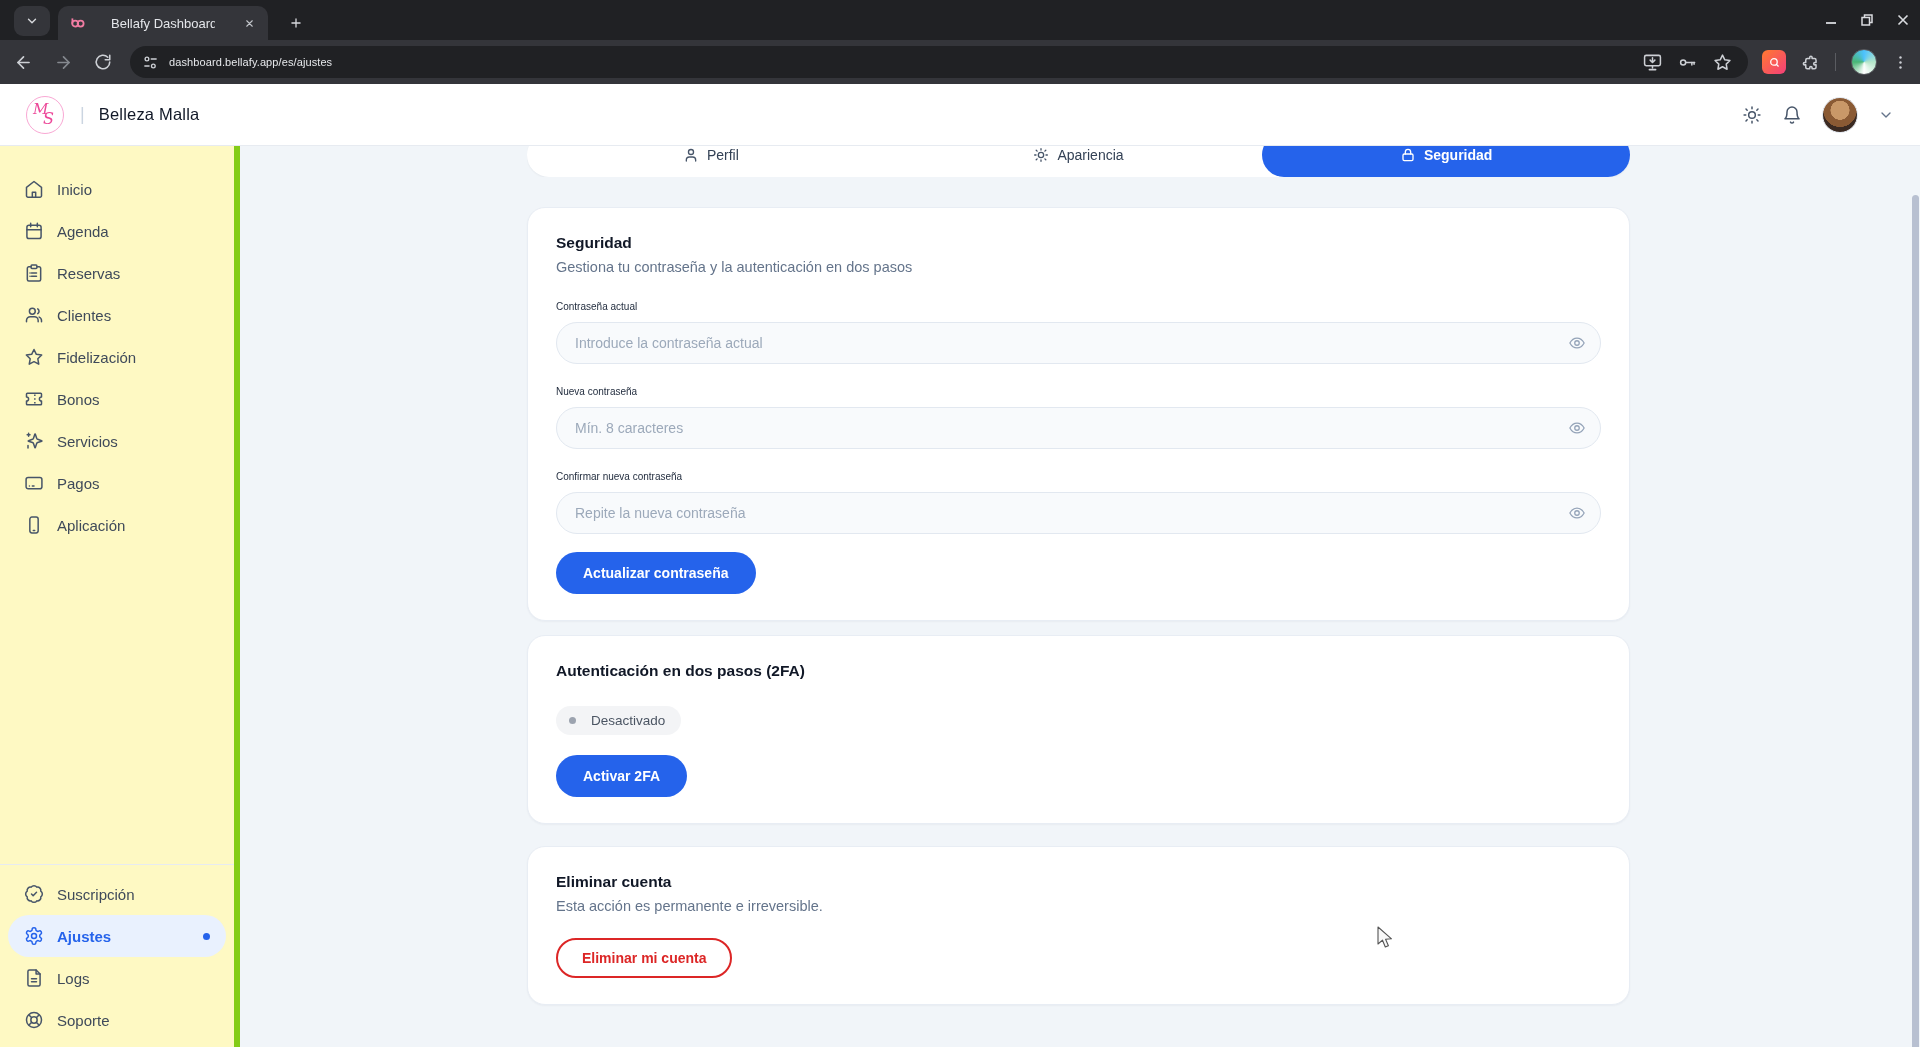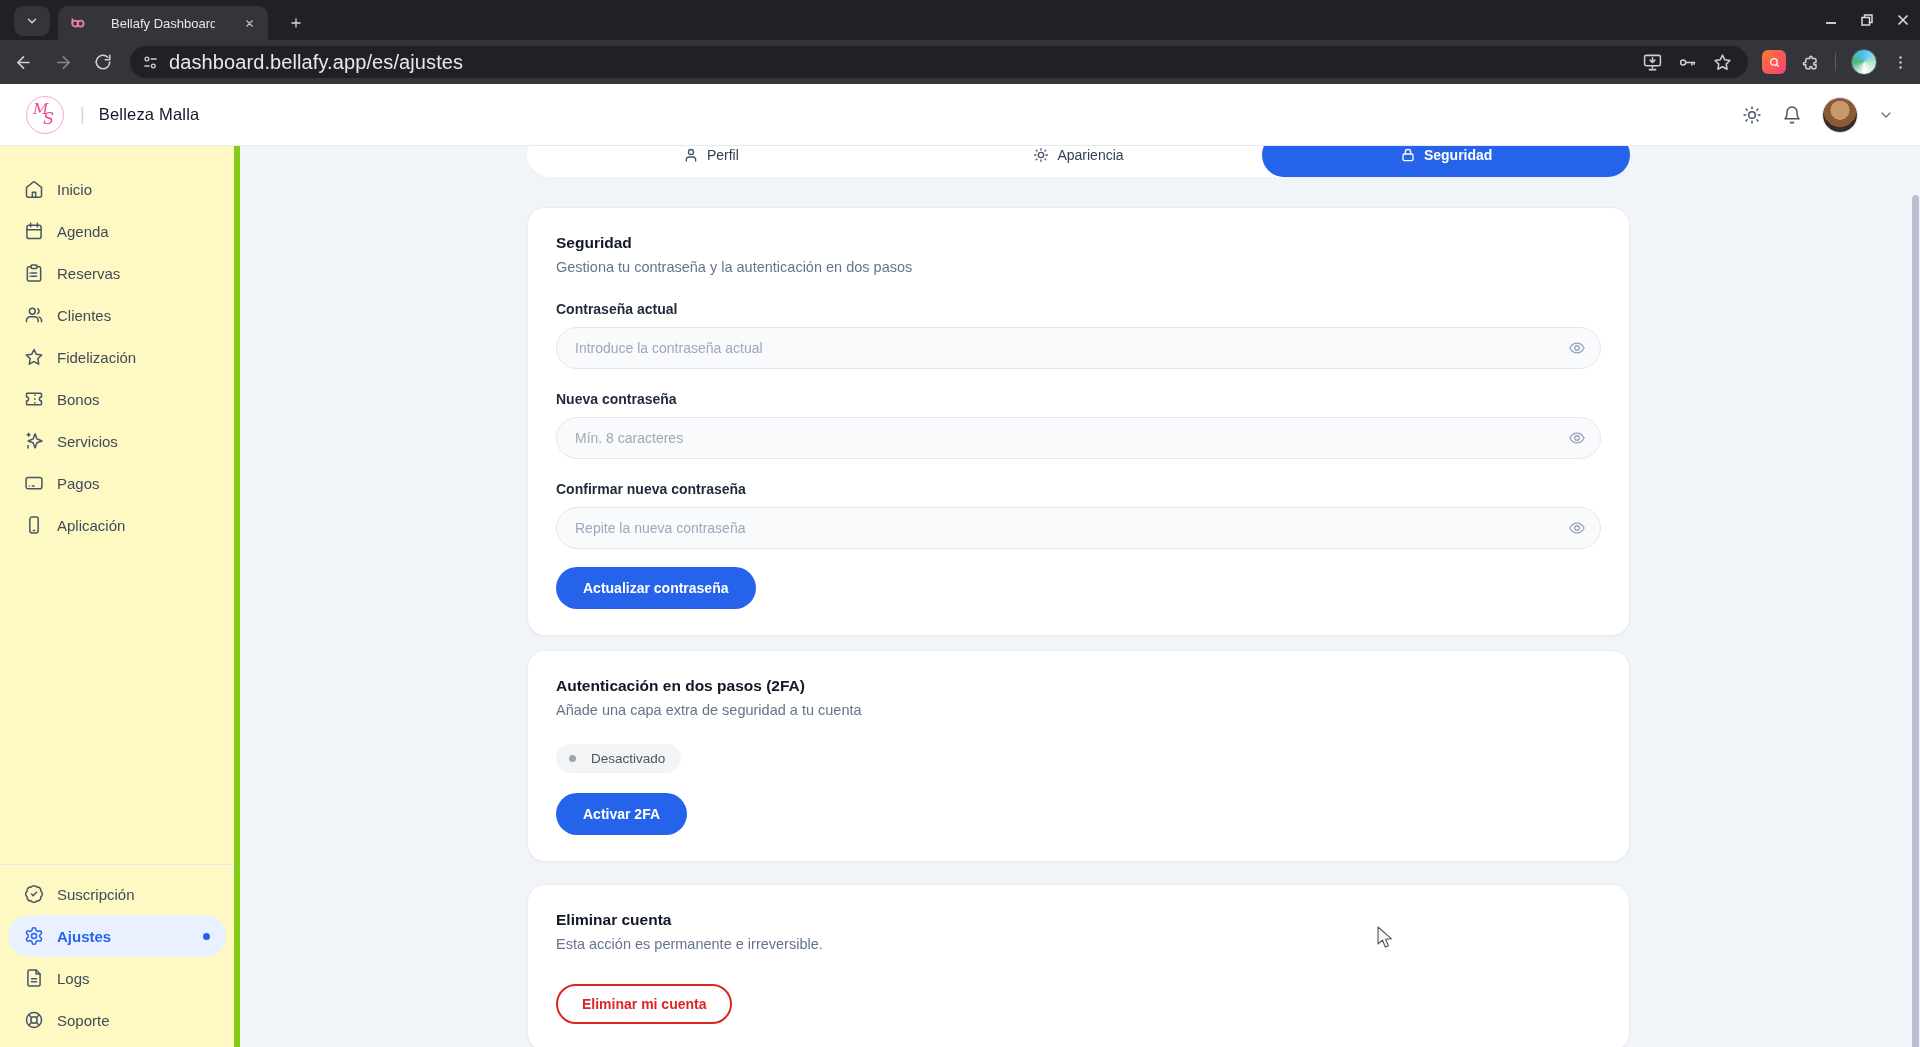--- a/index.html
+++ b/index.html
@@ -12,21 +12,21 @@
   .tab-search { position:absolute; left:14px; top:6px; width:36px; height:30px; border-radius:9px; background:#34353a; display:flex; align-items:center; justify-content:center; color:#d7d9dd; }
   .tab { position:absolute; left:58px; top:6px; width:210px; height:34px; background:#34353a; border-radius:10px 10px 0 0; display:flex; align-items:center; gap:25px; padding:0 10px 0 12px; }
   .tab-title { flex:1; color:#e4e6ea; font-size:13px; white-space:nowrap; overflow:hidden; }
   .tab-close { color:#c2c5ca; display:flex; align-items:center; justify-content:center; width:18px; height:18px; border-radius:50%; }
   .newtab-btn { position:absolute; left:282px; top:9px; width:28px; height:28px; display:flex; align-items:center; justify-content:center; color:#d7d9dd; border-radius:50%; }
   .win-controls { position:absolute; right:10px; top:0; height:40px; display:flex; align-items:center; gap:22px; color:#dadce0; }
   .toolbar { position:absolute; top:40px; left:0; width:1920px; height:44px; background:#34353a; display:flex; align-items:center; }
   .nav-ic { width:34px; height:34px; display:flex; align-items:center; justify-content:center; color:#cdd0d5; margin-left:6px; border-radius:50%; }
   .nav-ic.dim { color:#85898f; }
   .omnibox { position:relative; margin-left:10px; width:1618px; height:32px; background:#202124; border-radius:16px; display:flex; align-items:center; padding:0 10px 0 12px; }
-  .omni-url { flex:1; color:#e6e8eb; font-size:20px; margin-left:10px; letter-spacing:.1px; }
+  .omni-url { flex:1; color:#e6e8eb; font-size:11px; margin-left:10px; letter-spacing:.1px; }
   .omni-right { display:flex; align-items:center; gap:16px; color:#cdd0d5; padding-right:6px; }
   .toolbar-right { display:flex; align-items:center; gap:15px; margin-left:14px; color:#cdd0d5; }
   .ext-orange { width:24px; height:24px; border-radius:6px; background:linear-gradient(135deg,#ff7a30,#f43f7a); display:flex; align-items:center; justify-content:center; color:#fff; }
   .tb-sep { width:1px; height:18px; background:#5a5c61; }
   .chrome-avatar { width:26px; height:26px; border-radius:50%; background:conic-gradient(#4cc2ff,#b3e5c8,#ffffff,#49b675,#4cc2ff); border:1px solid #5a5c61; }
 
   
   .app-header { position:absolute; top:84px; left:0; width:1920px; height:62px; background:#ffffff; border-bottom:1px solid #e7ebf1; display:flex; align-items:center; padding:0 26px; }
   .logo-circle { width:38px; height:38px; border-radius:50%; border:1.5px solid #f9a8d4; color:#ec4899; position:relative; background:#fff; }
   .logo-m { position:absolute; left:6px; top:3px; font-family:"DejaVu Serif", serif; font-style:italic; font-size:15px; }
@@ -52,29 +52,29 @@
   .tabs-clip { height:31px; overflow:hidden; }
   .tabsbar { height:44px; margin-top:-13px; background:#ffffff; border-radius:22px; display:flex; box-shadow:0 1px 2px rgba(15,23,42,.05); }
   .seg-tab { flex:1; display:flex; align-items:center; justify-content:center; gap:8px; font-size:14px; color:#334155; border-radius:22px; }
   .seg-tab .ic { display:flex; color:#475569; }
   .seg-tab.active { background:#2563eb; color:#ffffff; font-weight:600; }
   .seg-tab.active .ic { color:#ffffff; }
 
   .card { background:#ffffff; border:1px solid #e8edf4; border-radius:18px; box-shadow:0 1px 2px rgba(15,23,42,.04); padding:26px 28px; }
   .card-title { font-size:15.5px; font-weight:700; color:#111827; }
   .card-sub { font-size:14.5px; color:#64748b; margin-top:7px; }
-  .field-label { font-size:14px; font-weight:700; color:#1e293b; margin:22px 0 10px; }
+  .field-label { font-size:10px; font-weight:400; color:#1e293b; margin:22px 0 10px; }
   .pw-wrap { position:relative; }
   .pw-input { width:100%; height:42px; border:1px solid #e2e8f0; background:#f8fafc; border-radius:21px; padding:0 48px 0 18px; font-size:14px; color:#0f172a; font-family:"Liberation Sans", sans-serif; outline:none; }
   .pw-input::placeholder { color:#9ca9ba; }
   .eye-btn { position:absolute; right:15px; top:50%; transform:translateY(-50%); color:#94a3b8; background:none; border:none; display:flex; cursor:pointer; }
   .btn-primary { margin-top:18px; height:42px; padding:0 27px; border:none; border-radius:21px; background:#2563eb; color:#fff; font-size:14px; font-weight:700; font-family:"Liberation Sans", sans-serif; cursor:pointer; display:inline-flex; align-items:center; }
   .badge { margin-top:26px; display:inline-flex; align-items:center; gap:15px; background:#f3f4f6; border-radius:999px; padding:7px 16px 7px 13px; font-size:13.5px; color:#4b5563; }
   .badge-dot { width:7px; height:7px; border-radius:50%; background:#9ca3af; }
-  .btn-danger { margin-top:32px; height:40px; padding:0 24px; background:#fff; border:2px solid #dc2626; border-radius:20px; color:#dc2626; font-size:14px; font-weight:600; font-family:"Liberation Sans", sans-serif; cursor:pointer; display:inline-flex; align-items:center; }
+  .btn-danger { margin-top:24px; height:40px; padding:0 24px; background:#fff; border:2px solid #dc2626; border-radius:20px; color:#dc2626; font-size:14px; font-weight:600; font-family:"Liberation Sans", sans-serif; cursor:pointer; display:inline-flex; align-items:center; }
 
   .scroll-thumb { position:absolute; right:1px; top:49px; bottom:0; width:7px; background:#b8c0d1; border-radius:4px 4px 0 0; }
   .cursor { position:absolute; left:1376px; top:926px; pointer-events:none; }
 </style>
 </head>
 <body>
 
 <div class="tabstrip">
   <div class="tab-search">
     <svg width="14" height="14" viewBox="0 0 24 24" fill="none" stroke="currentColor" stroke-width="2.4" stroke-linecap="round" stroke-linejoin="round">
@@ -406,21 +406,20 @@
               <circle cx="12" cy="12" r="3"></circle>
             </svg>
         </button>
       </div>
 
       <button class="btn-primary">Actualizar contraseña</button>
     </section>
 
     <section class="card" style="margin-top:14px;">
       <div class="card-title">Autenticación en dos pasos (2FA)</div>
-      <div class="card-sub">Añade una capa extra de seguridad a tu cuenta</div>
       <div class="badge">
         <span class="badge-dot"></span>
         <span>Desactivado</span>
       </div>
       <div>
         <button class="btn-primary" style="margin-top:20px;">Activar 2FA</button>
       </div>
     </section>
 
     <section class="card" style="margin-top:22px;">

